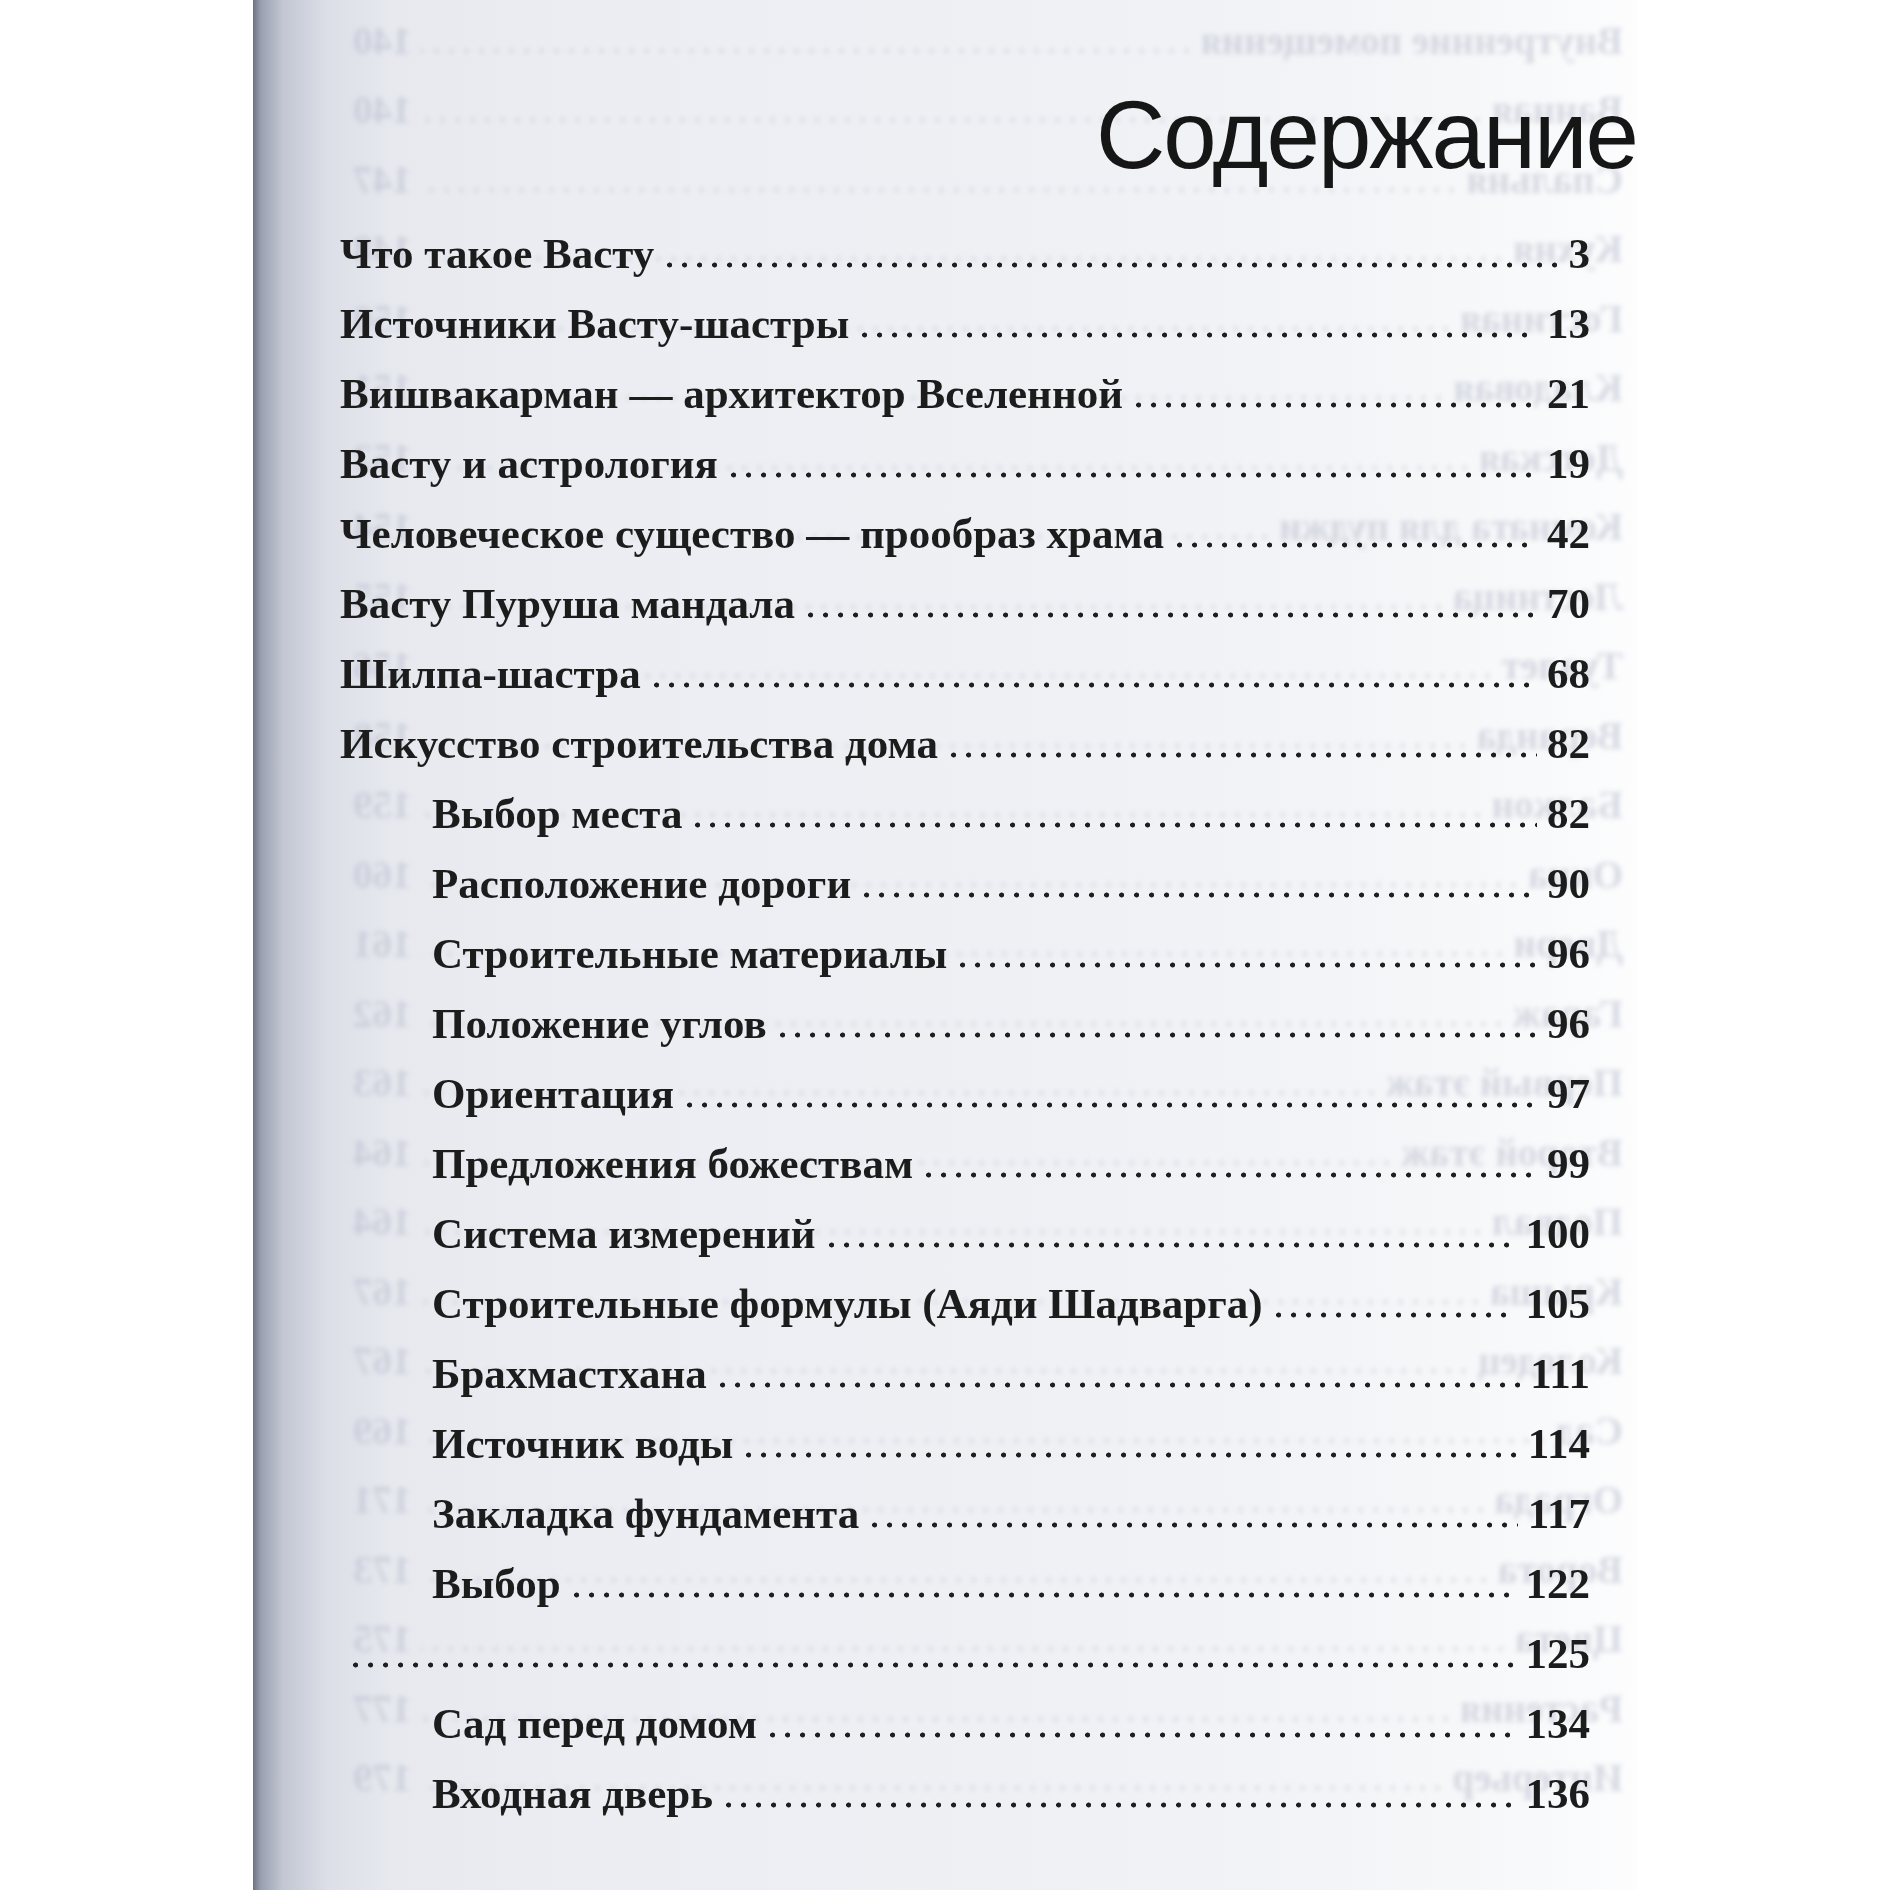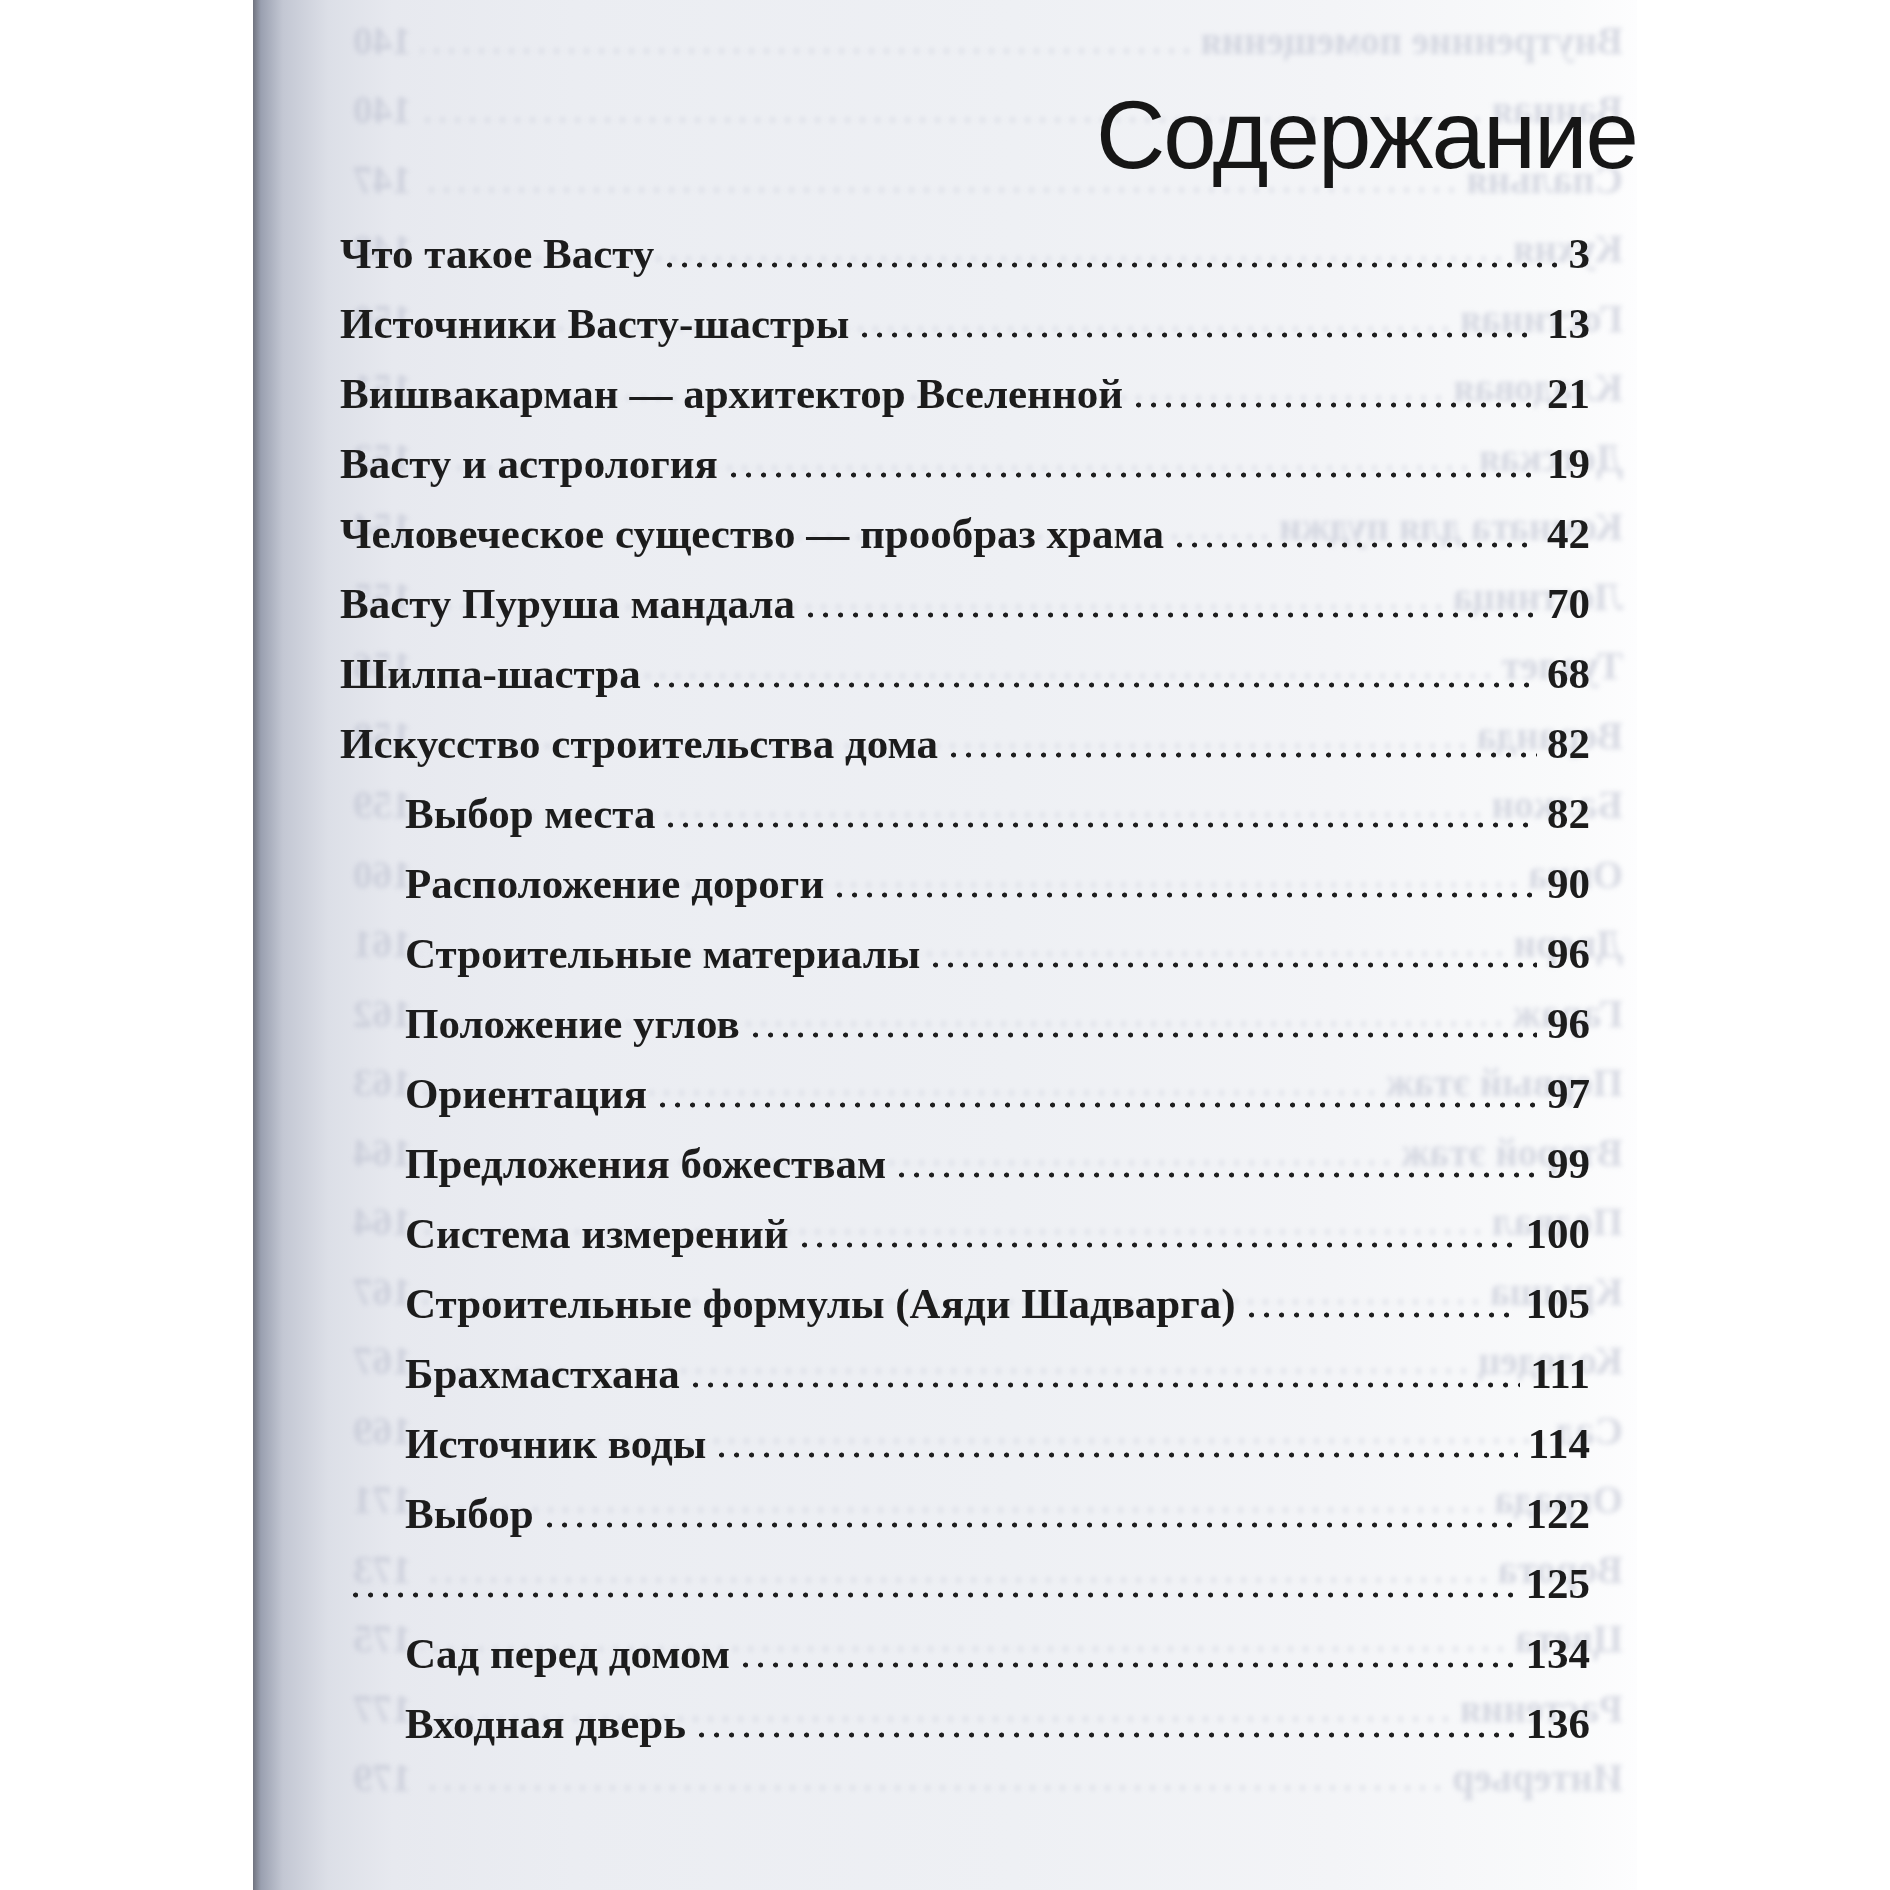--- a/index.html
+++ b/index.html
@@ -43,21 +43,21 @@
     height:70px;
     white-space:nowrap;
   }
   .toc-row .lbl{
     font-weight:700;
     font-size:43px;
     line-height:1;
     color:#1c1c1c;
     padding-bottom:14px;
   }
-  .toc-row.sub .lbl{ margin-left:65px; }
+  .toc-row.sub .lbl{ margin-left:92px; }
   .toc-row .dots{
     flex:1;
     height:6px;
     margin:0 10px 21px 13px;
     background-image:radial-gradient(circle at 2.6px 3px, #1f1f1f 2.2px, rgba(0,0,0,0) 2.8px);
     background-size:15px 6px;
     background-repeat:repeat-x;
     background-position:left bottom;
   }
   .toc-row .num{
@@ -319,20 +319,25 @@
         <span class="lbl">Брахмастхана</span>
         <span class="dots"></span>
         <span class="num">111</span>
       </div>
       <div class="toc-row sub">
         <span class="lbl">Источник воды</span>
         <span class="dots"></span>
         <span class="num">114</span>
       </div>
       <div class="toc-row sub">
+        <span class="lbl">Закладка фундамента</span>
+        <span class="dots"></span>
+        <span class="num">117</span>
+      </div>
+      <div class="toc-row sub">
         <span class="lbl">Выбор</span>
         <span class="dots"></span>
         <span class="num">122</span>
       </div>
       <div class="toc-row sub">
         <span class="dots"></span>
         <span class="num">125</span>
       </div>
       <div class="toc-row sub">
         <span class="lbl">Сад перед домом</span>

